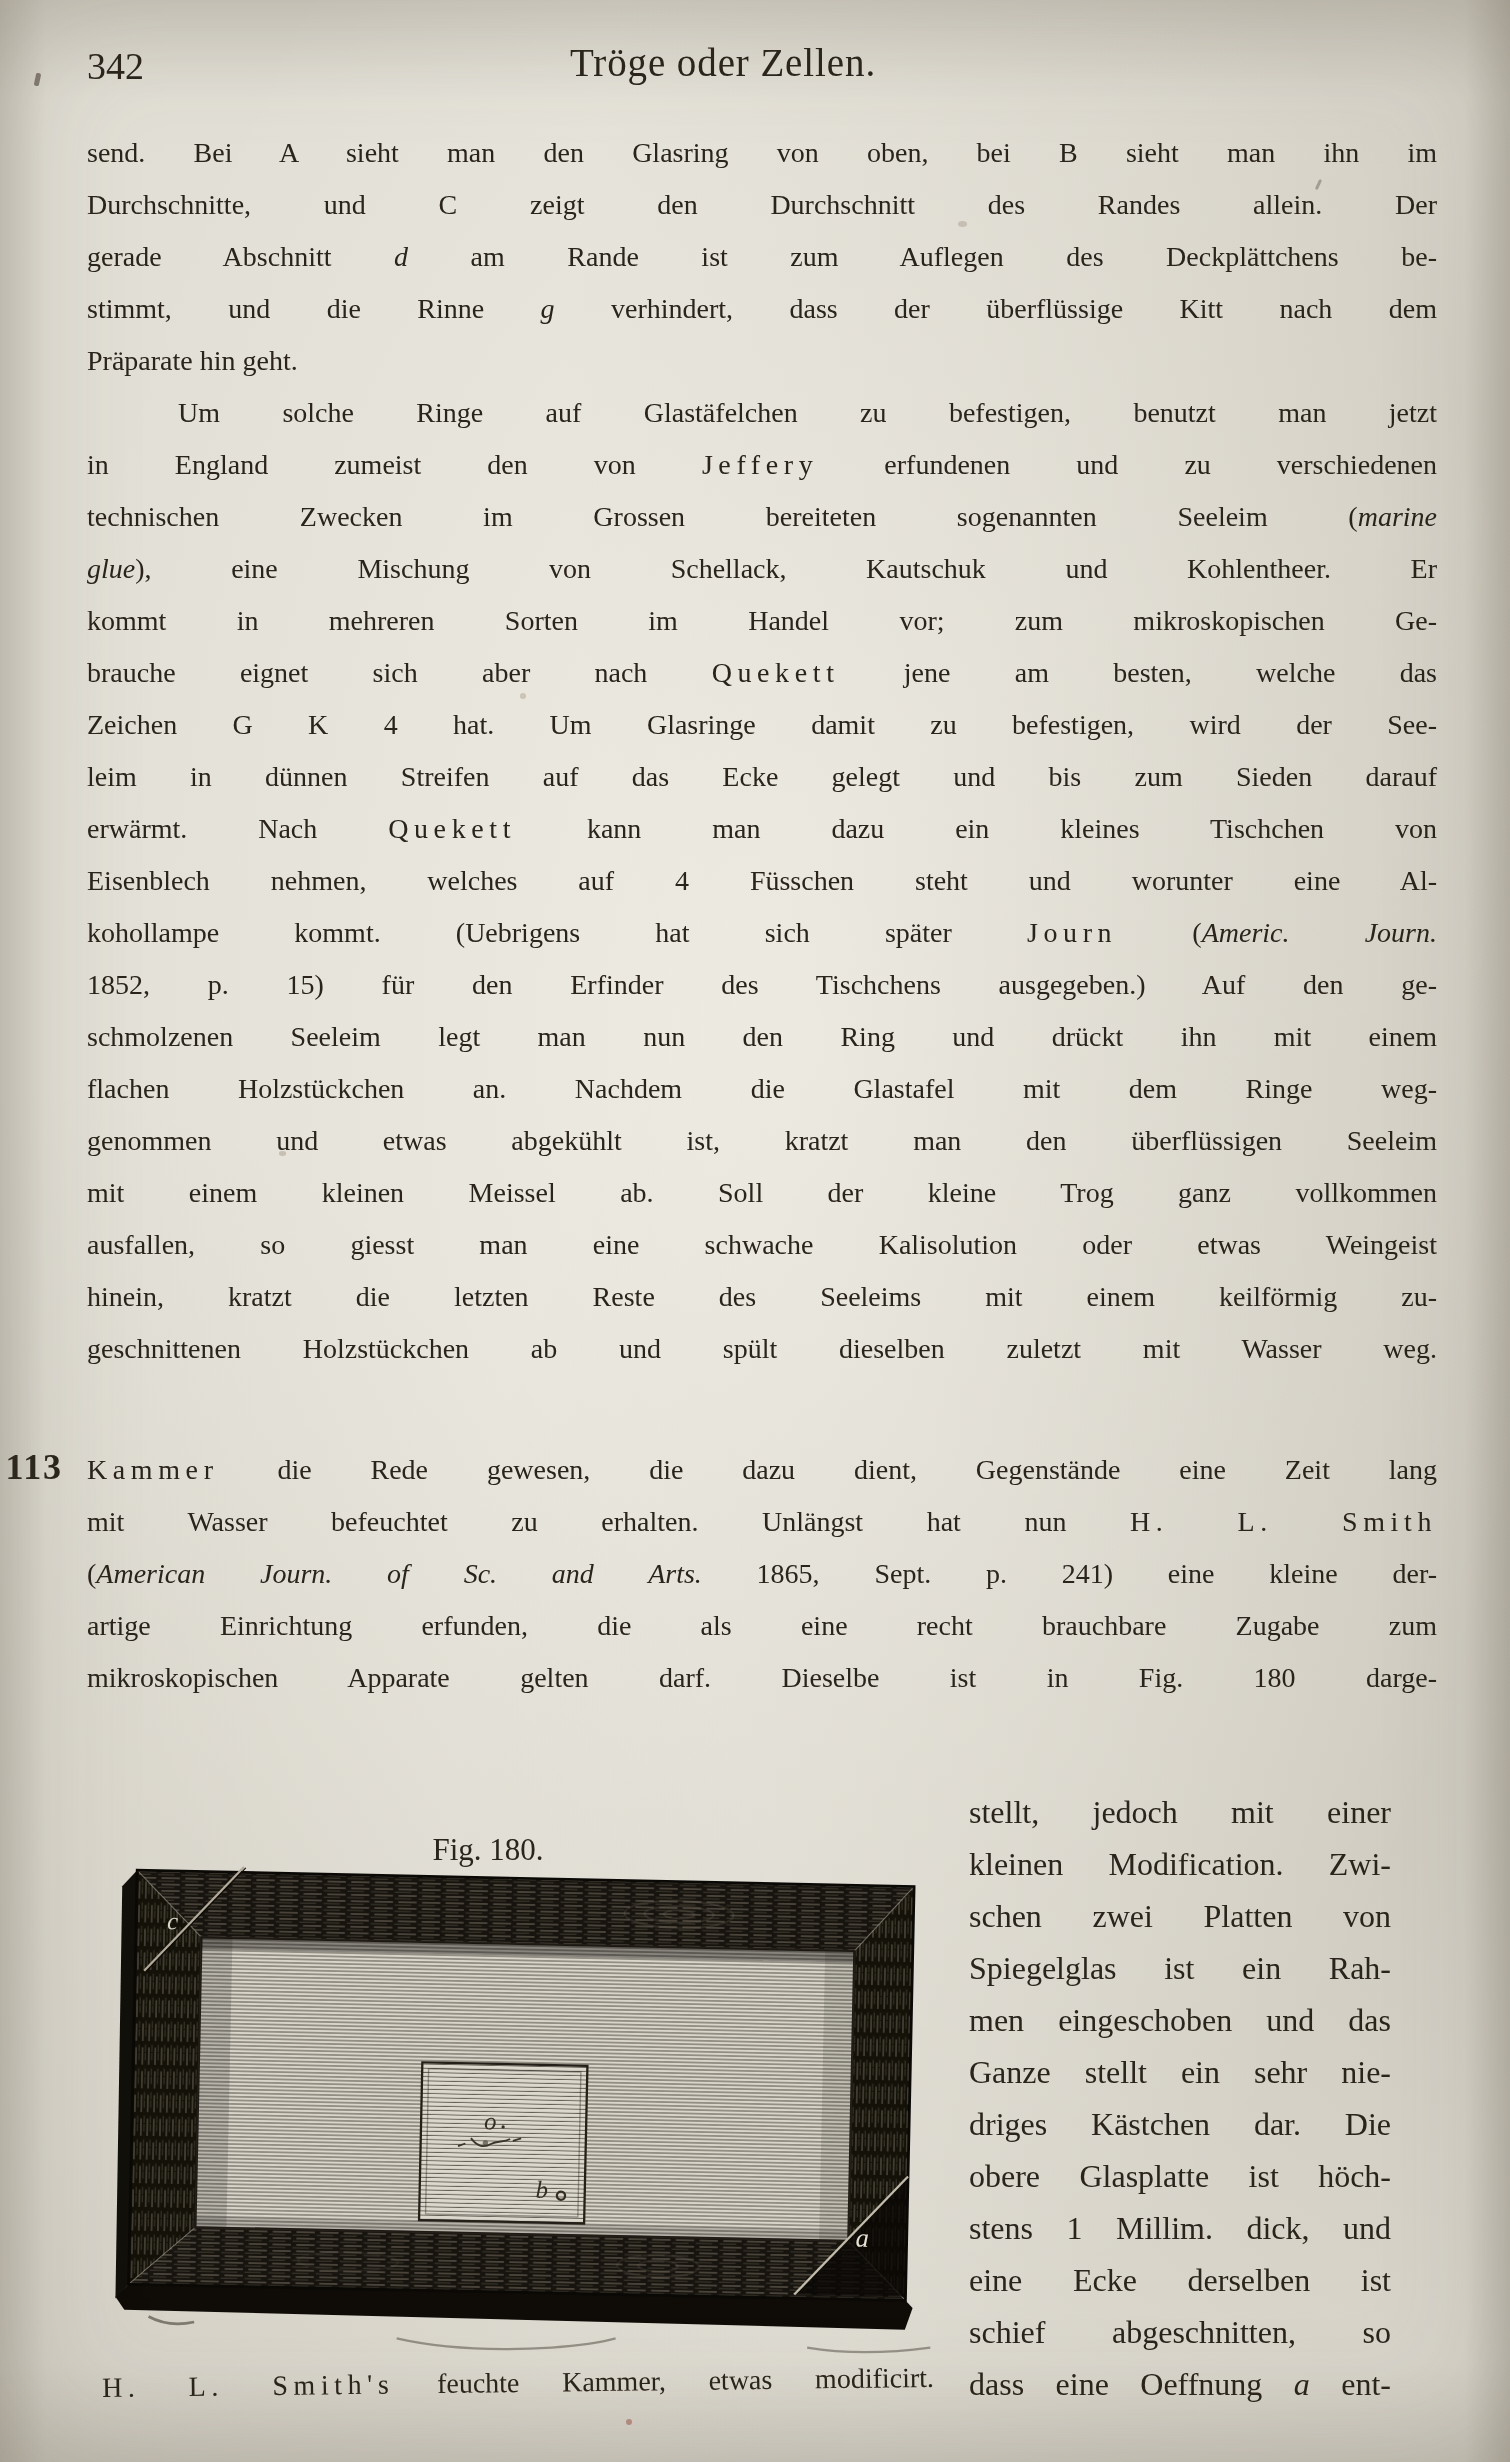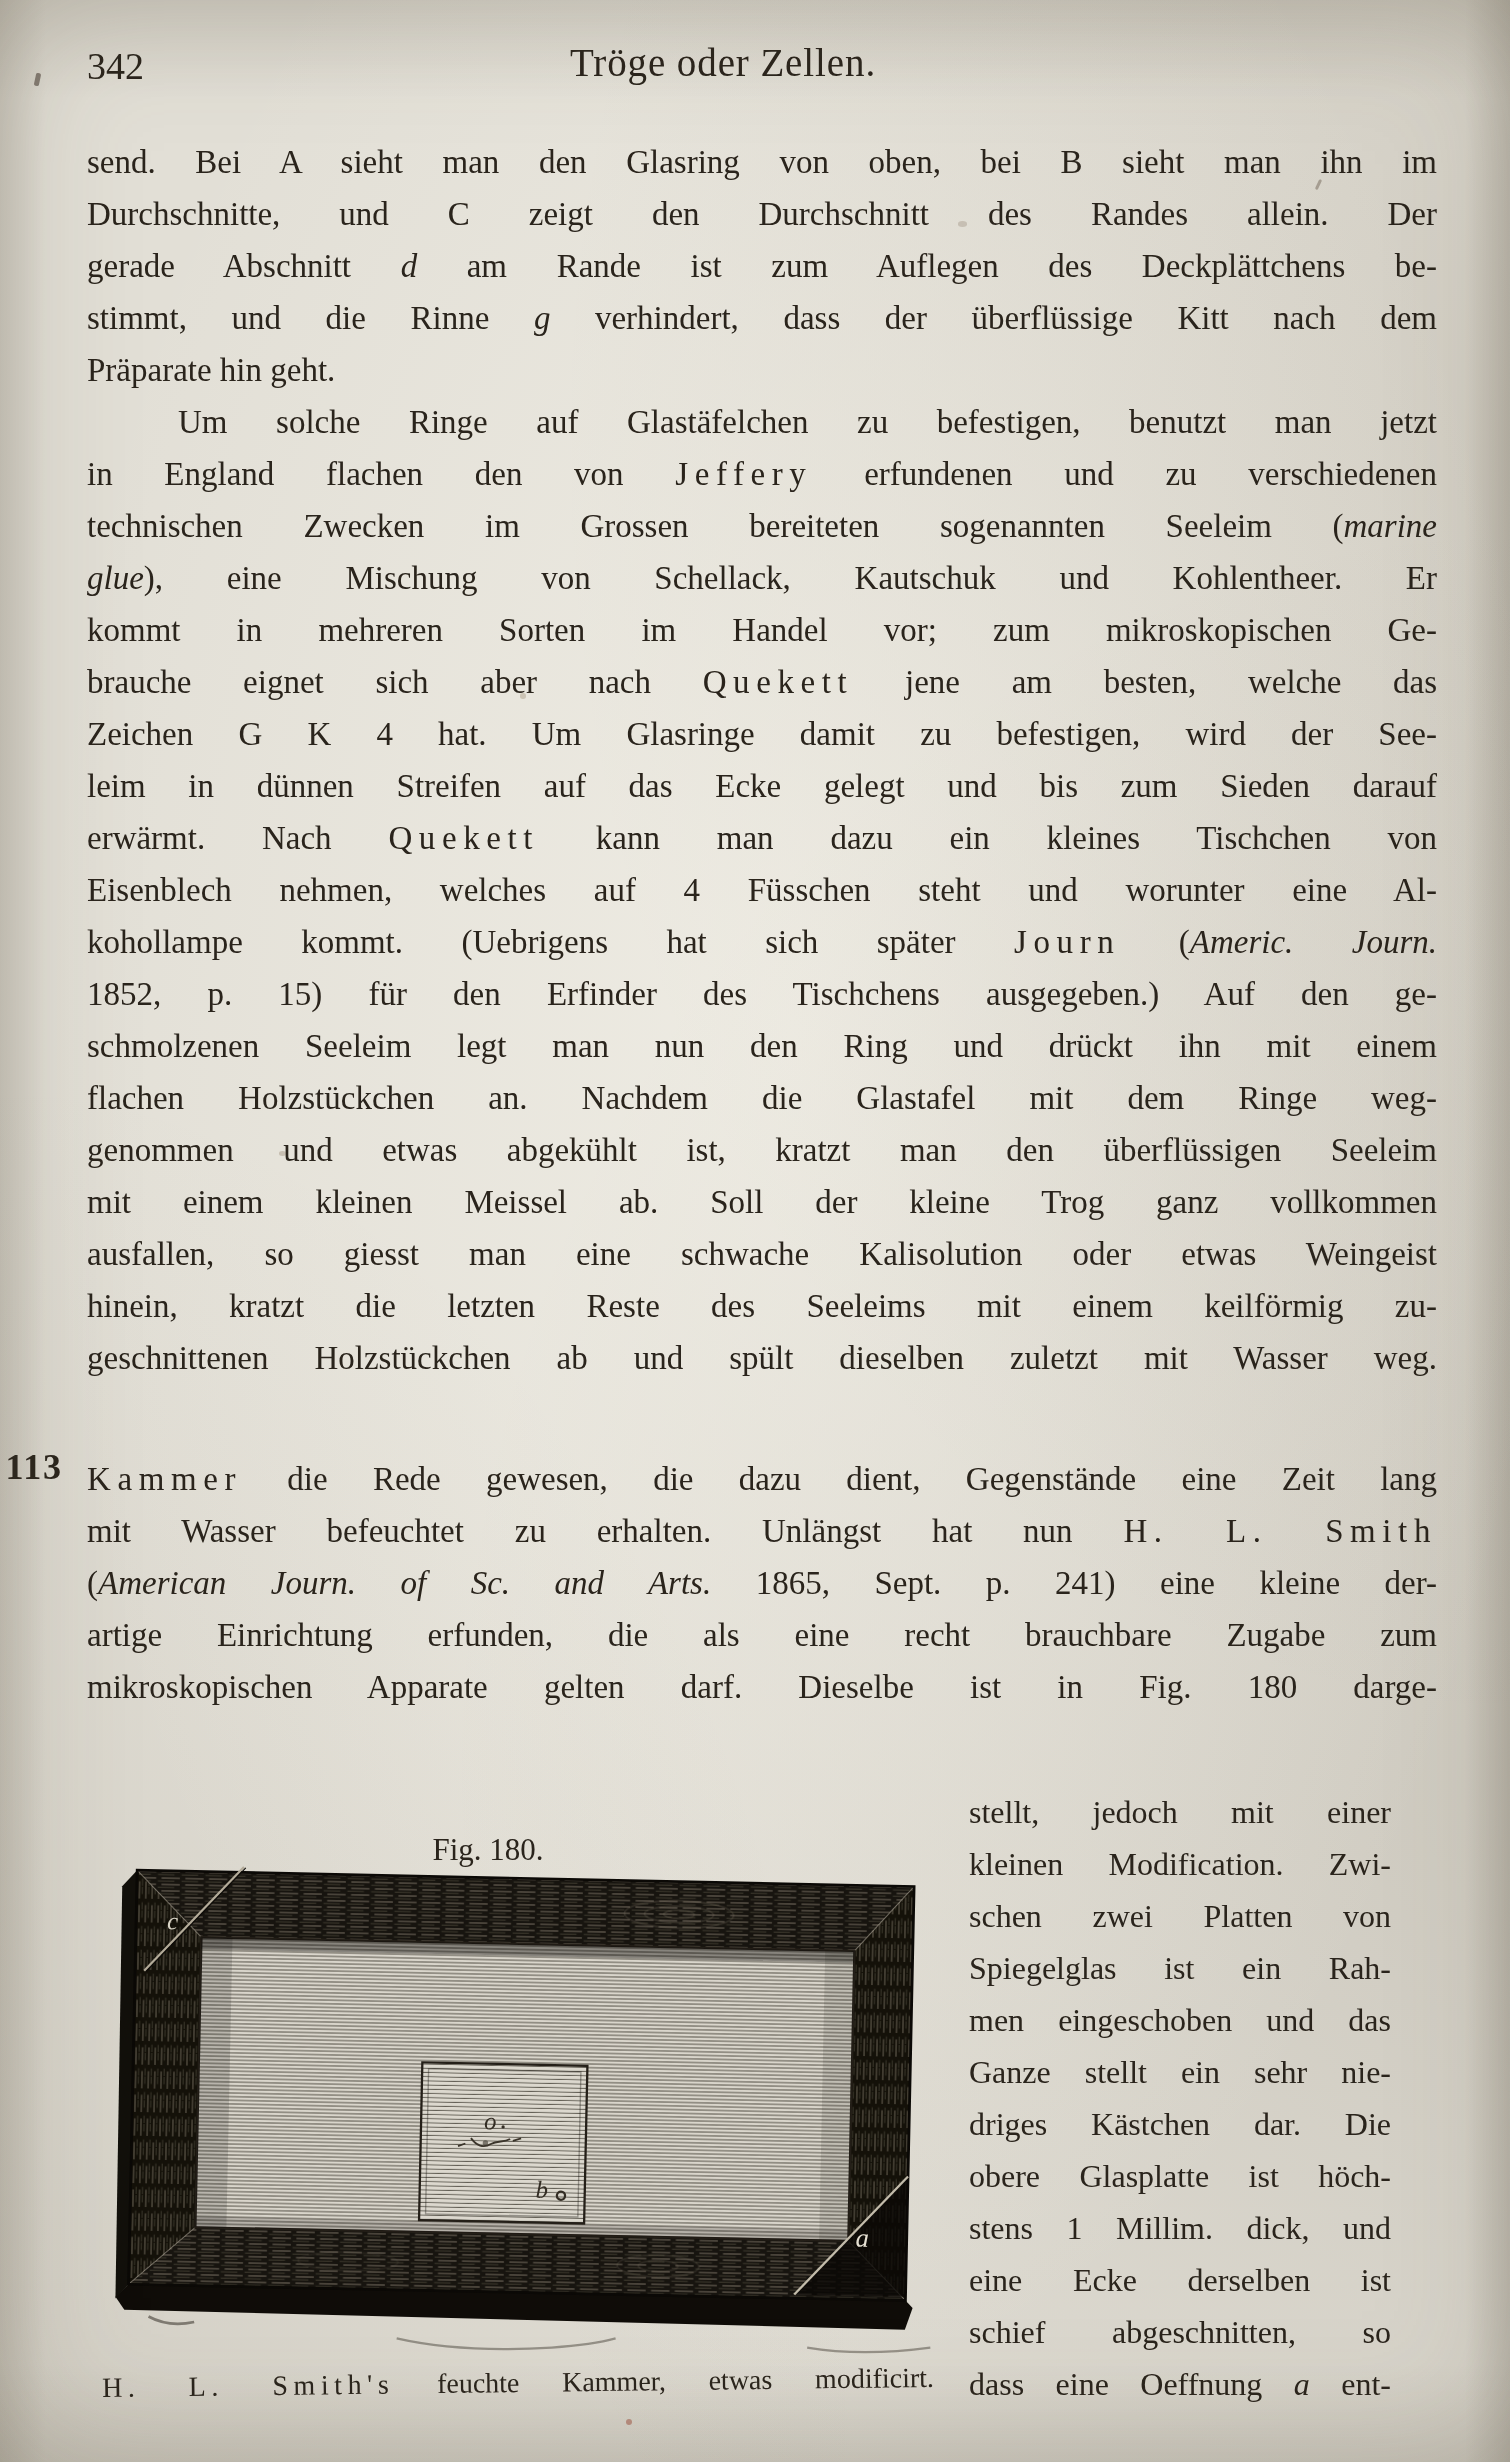--- a/index.html
+++ b/index.html
@@ -25,21 +25,21 @@
   .tl{height:52px;line-height:52px;text-align:justify;text-align-last:justify;}
   .tl.nj{text-align-last:left;}
   .tl.ind{text-indent:91px;}
   .i{font-style:italic;}
   .sp{letter-spacing:0.2em;}
 
   #page-number{position:absolute;left:87px;top:44px;font-size:38px;}
   #running-title{position:absolute;left:71px;top:40px;width:1304px;text-align:center;font-size:39px;letter-spacing:0.9px;}
   #margin-number{position:absolute;left:5.5px;top:1446px;font-size:36px;font-weight:bold;letter-spacing:1.8px;}
 
-  #main-col{position:absolute;left:87px;top:136px;width:1350px;font-size:33px;}
+  #main-col{position:absolute;left:87px;top:127px;width:1350px;font-size:28px;}
   #para3{margin-top:69px;}
   #right-col{position:absolute;left:969px;top:1786px;width:422px;font-size:32px;}
 
   #figcap-top{position:absolute;left:383px;top:1791px;width:210px;text-align:center;font-size:31px;margin-top:41px;}
   #figcap-bottom{position:absolute;left:102px;top:2362px;width:832px;font-size:28px;transform:rotate(-0.7deg);}
   #figcap-bottom .tl{height:42px;line-height:42px;}
 
   #figure-svg{position:absolute;left:114px;top:1871px;transform:rotate(1.2deg);}
   #ghost-svg{position:absolute;left:123px;top:2291px;}
 
@@ -57,21 +57,21 @@
   <div id="main-col">
     <div id="para1">
         <div class="tl"><span>send.  Bei A sieht man den Glasring von oben, bei B sieht man ihn im</span></div>
         <div class="tl"><span>Durchschnitte, und C zeigt den Durchschnitt des Randes allein.  Der</span></div>
         <div class="tl"><span>gerade Abschnitt </span><span class="i">d</span><span> am Rande ist zum Auflegen des Deckplättchens be-</span></div>
         <div class="tl"><span>stimmt, und die Rinne </span><span class="i">g</span><span> verhindert, dass der überflüssige Kitt nach dem</span></div>
         <div class="tl nj"><span>Präparate hin geht.</span></div>
       </div>
     <div id="para2">
         <div class="tl ind"><span>Um solche Ringe auf Glastäfelchen zu befestigen, benutzt man jetzt</span></div>
-        <div class="tl"><span>in England flachen den von </span><span class="sp">Jeffery</span><span> erfundenen und zu verschiedenen</span></div>
+        <div class="tl"><span>in England zumeist den von </span><span class="sp">Jeffery</span><span> erfundenen und zu verschiedenen</span></div>
         <div class="tl"><span>technischen Zwecken im Grossen bereiteten sogenannten Seeleim (</span><span class="i">marine</span></div>
         <div class="tl"><span class="i">glue</span><span>), eine Mischung von Schellack, Kautschuk und Kohlentheer.  Er</span></div>
         <div class="tl"><span>kommt in mehreren Sorten im Handel vor; zum mikroskopischen Ge-</span></div>
         <div class="tl"><span>brauche eignet sich aber nach </span><span class="sp">Quekett</span><span> jene am besten, welche das</span></div>
         <div class="tl"><span>Zeichen G K 4 hat.  Um Glasringe damit zu befestigen, wird der See-</span></div>
         <div class="tl"><span>leim in dünnen Streifen auf das Ecke gelegt und bis zum Sieden darauf</span></div>
         <div class="tl"><span>erwärmt.  Nach </span><span class="sp">Quekett</span><span> kann man dazu ein kleines Tischchen von</span></div>
         <div class="tl"><span>Eisenblech nehmen, welches auf 4 Füsschen steht und worunter eine Al-</span></div>
         <div class="tl"><span>kohollampe kommt.  (Uebrigens hat sich später </span><span class="sp">Journ</span><span> (</span><span class="i">Americ. Journ.</span></div>
         <div class="tl"><span>1852, p. 15) für den Erfinder des Tischchens ausgegeben.)  Auf den ge-</span></div>

